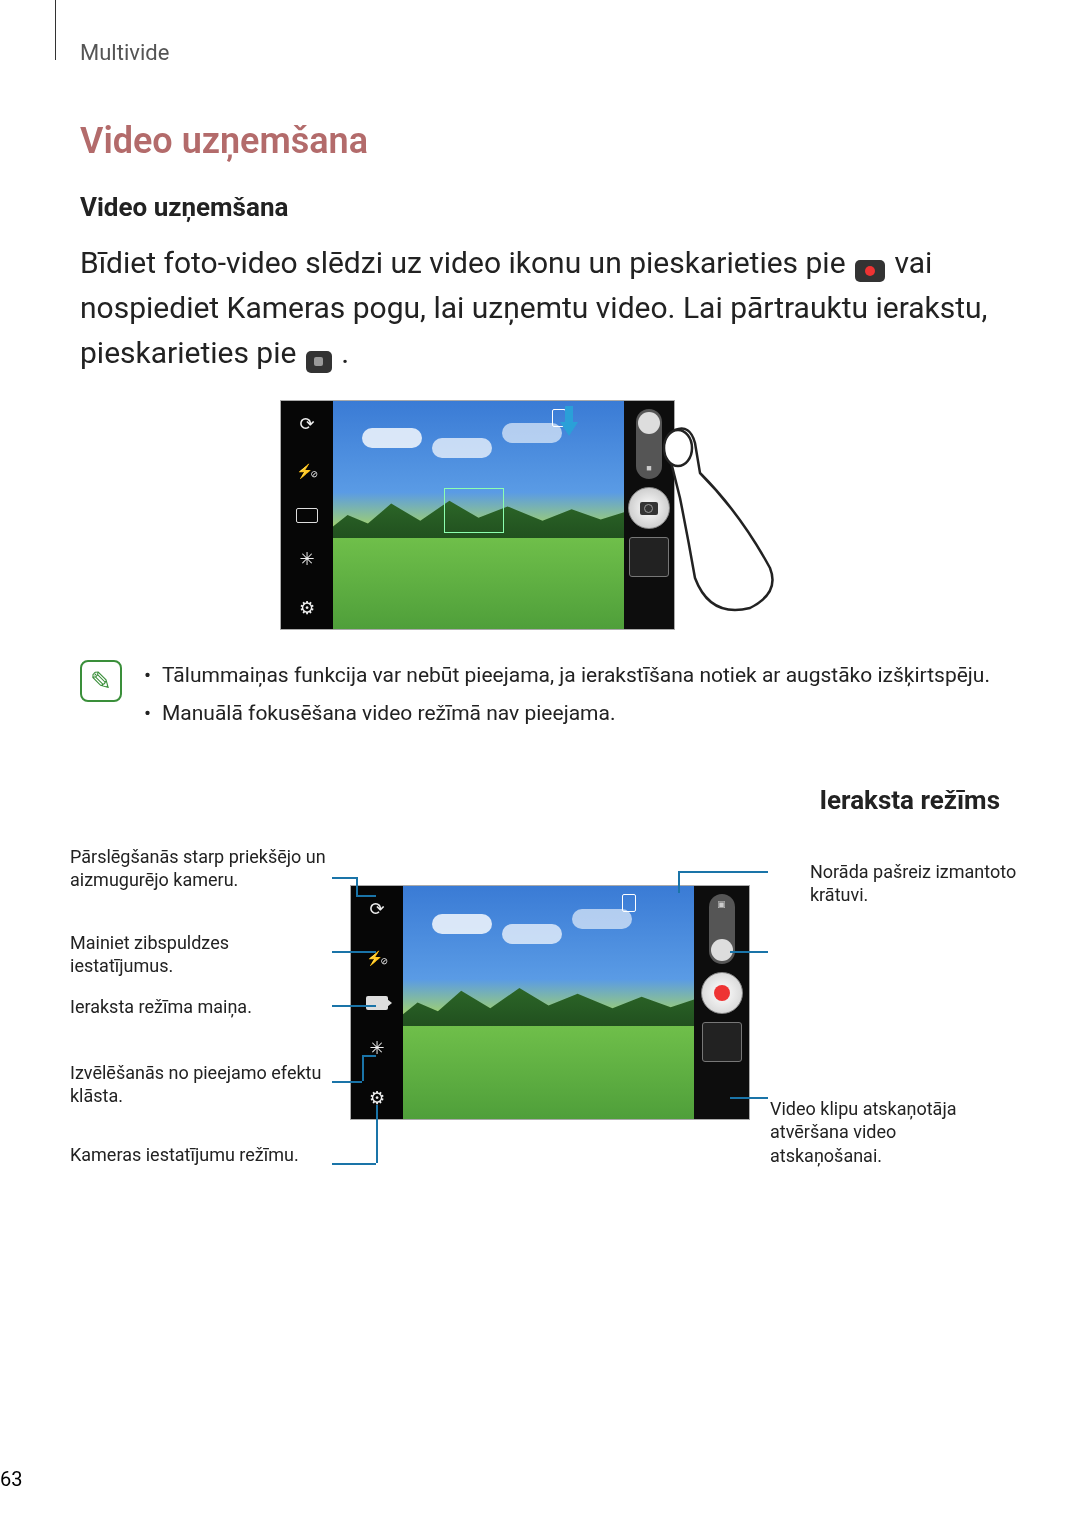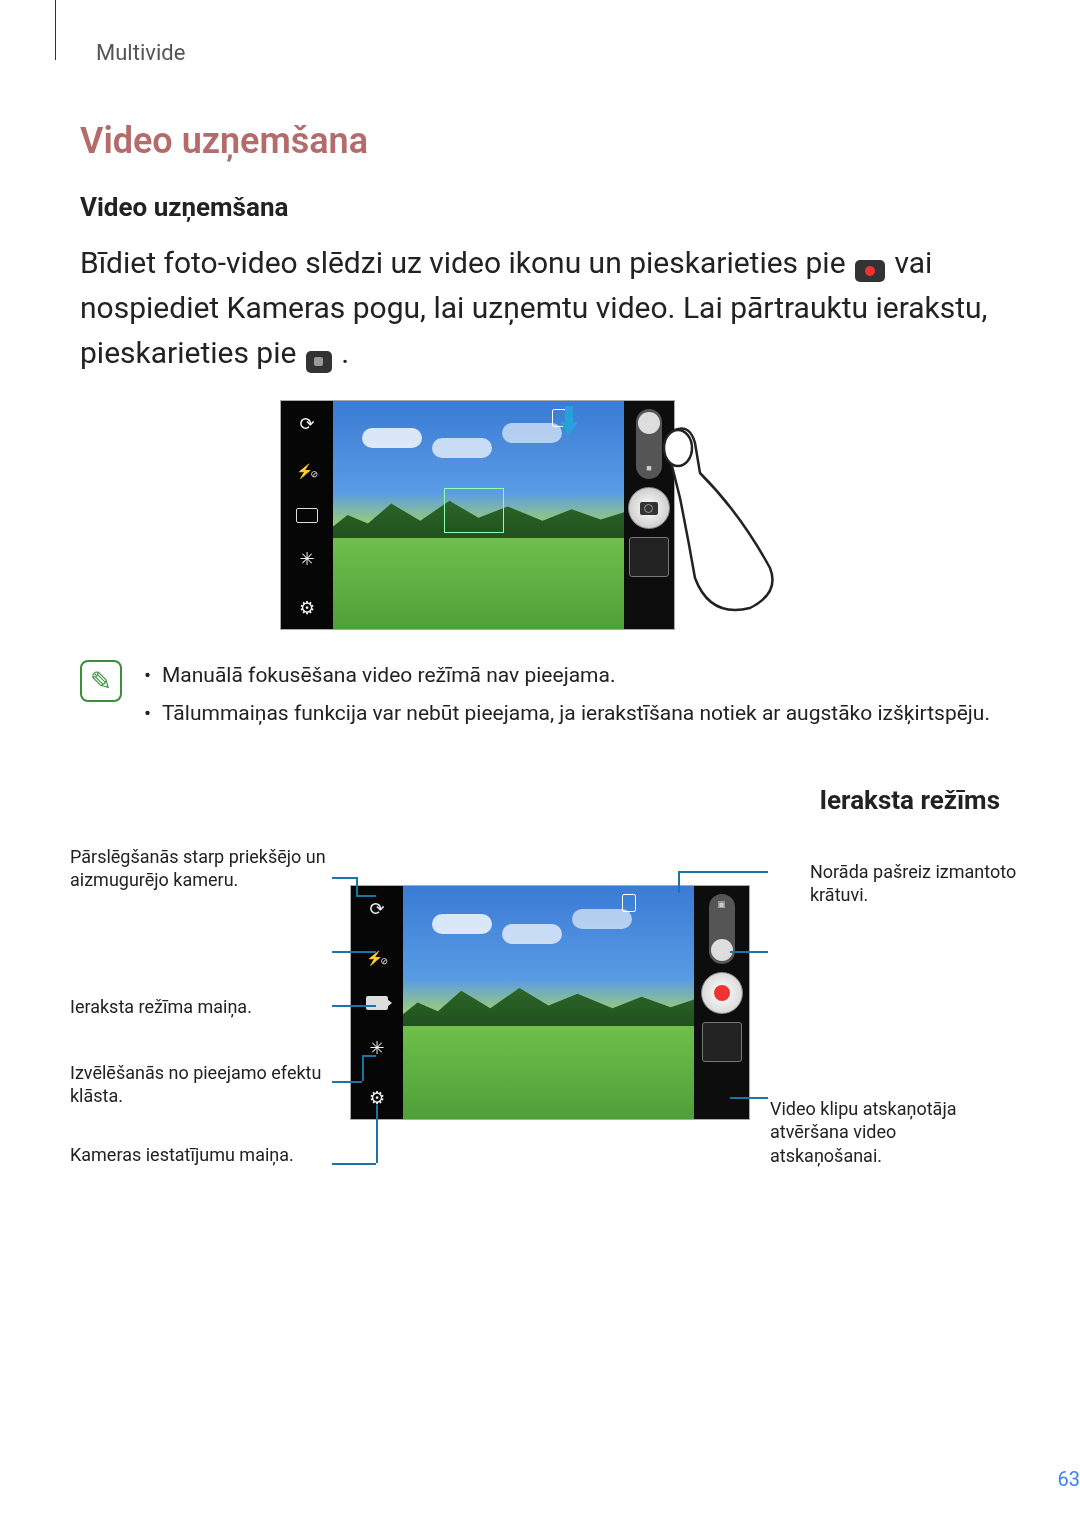--- a/index.html
+++ b/index.html
@@ -21,21 +21,21 @@
     left: 55px;
     top: 0;
     width: 0;
     height: 60px;
     border-left: 1.5px solid #333;
   }
   .breadcrumb {
     font-size: 22px;
     color: #555;
     margin-bottom: 55px;
-    margin-left: 16px;
+    margin-left: 0px;
   }
   h1 {
     color: #b36b6b;
     font-size: 36px;
     font-weight: 600;
     margin-bottom: 30px;
   }
   h2 {
     color: #222;
     font-size: 26px;
@@ -254,23 +254,23 @@
   .vline {
     position: absolute;
     background: #1a74a8;
     width: 1.5px;
   }
 
   .page-number {
     position: absolute;
     bottom: 36px;
     left: 0; right: 0;
-    text-align: right;
+    text-align: left;
     font-size: 20px;
-    color: #3b82f6;
+    color: #000000;
   }
 </style>
 </head>
 <body>
 
 <div class="page">
   <div class="side-rule"></div>
 
   <div class="breadcrumb">Multivide</div>
 
@@ -318,22 +318,22 @@
     </div>
     <svg class="hand" viewBox="0 0 150 200">
       <path d="M 30 40 Q 20 20 35 12 Q 50 6 55 25 L 60 55 Q 100 95 130 150 Q 140 175 110 190 Q 70 200 55 160 Q 48 120 40 80 Z" fill="#fff" stroke="#222" stroke-width="2.5"></path>
       <ellipse cx="38" cy="30" rx="14" ry="18" fill="#fff" stroke="#222" stroke-width="2.5"></ellipse>
     </svg>
   </div>
 
   <div class="note-block">
     <div class="note-icon">✎</div>
     <ul class="note-list">
+      <li>Tālummaiņas funkcija var nebūt pieejama, ja ierakstīšana notiek ar augstāko izšķirtspēju.</li>
       <li>Manuālā fokusēšana video režīmā nav pieejama.</li>
-      <li>Tālummaiņas funkcija var nebūt pieejama, ja ierakstīšana notiek ar augstāko izšķirtspēju.</li>
     </ul>
   </div>
 
   <h2 class="mode">Ieraksta režīms</h2>
 
   <div class="diagram">
 
     <div class="camera-ui big">
       <div class="left-col">
         <div class="ic ic-switch"></div>
@@ -360,31 +360,32 @@
         </div>
         <div class="thumb-box"></div>
       </div>
     </div>
 
     <div class="callout left" style="left:0; top:0; width:260px;">Pārslēgšanās starp priekšējo un aizmugurējo kameru.</div>
     <div class="line" style="left:262px; top:32px; width:24px;"></div>
     <div class="vline" style="left:286px; top:32px; height:18px;"></div>
     <div class="line" style="left:286px; top:50px; width:20px;"></div>
 
+    <div class="callout left" style="left:0; top:86px; width:260px;">Mainiet zibspuldzes iestatījumus.</div>
     <div class="line" style="left:262px; top:106px; width:44px;"></div>
 
     <div class="callout left" style="left:0; top:150px; width:260px;">Ieraksta režīma maiņa.</div>
     <div class="line" style="left:262px; top:160px; width:44px;"></div>
 
     <div class="callout left" style="left:0; top:216px; width:260px;">Izvēlēšanās no pieejamo efektu klāsta.</div>
     <div class="line" style="left:262px; top:236px; width:30px;"></div>
     <div class="vline" style="left:292px; top:210px; height:26px;"></div>
     <div class="line" style="left:292px; top:210px; width:14px;"></div>
 
-    <div class="callout left" style="left:0; top:298px; width:260px;">Kameras iestatījumu maiņa.</div>
+    <div class="callout left" style="left:0; top:298px; width:260px;">Kameras iestatījumu režīmu.</div>
     <div class="line" style="left:262px; top:318px; width:44px;"></div>
     <div class="vline" style="left:306px; top:260px; height:58px;"></div>
 
     <div class="callout" style="left:740px; top:15px; width:220px;">Norāda pašreiz izmantoto krātuvi.</div>
     <div class="line" style="left:608px; top:26px; width:90px;"></div>
     <div class="vline" style="left:608px; top:26px; height:22px;"></div>
 
     <div class="line" style="left:660px; top:106px; width:38px;"></div>
 
     <div class="callout" style="left:700px; top:252px; width:220px;">Video klipu atskaņotāja atvēršana video atskaņošanai.</div>

